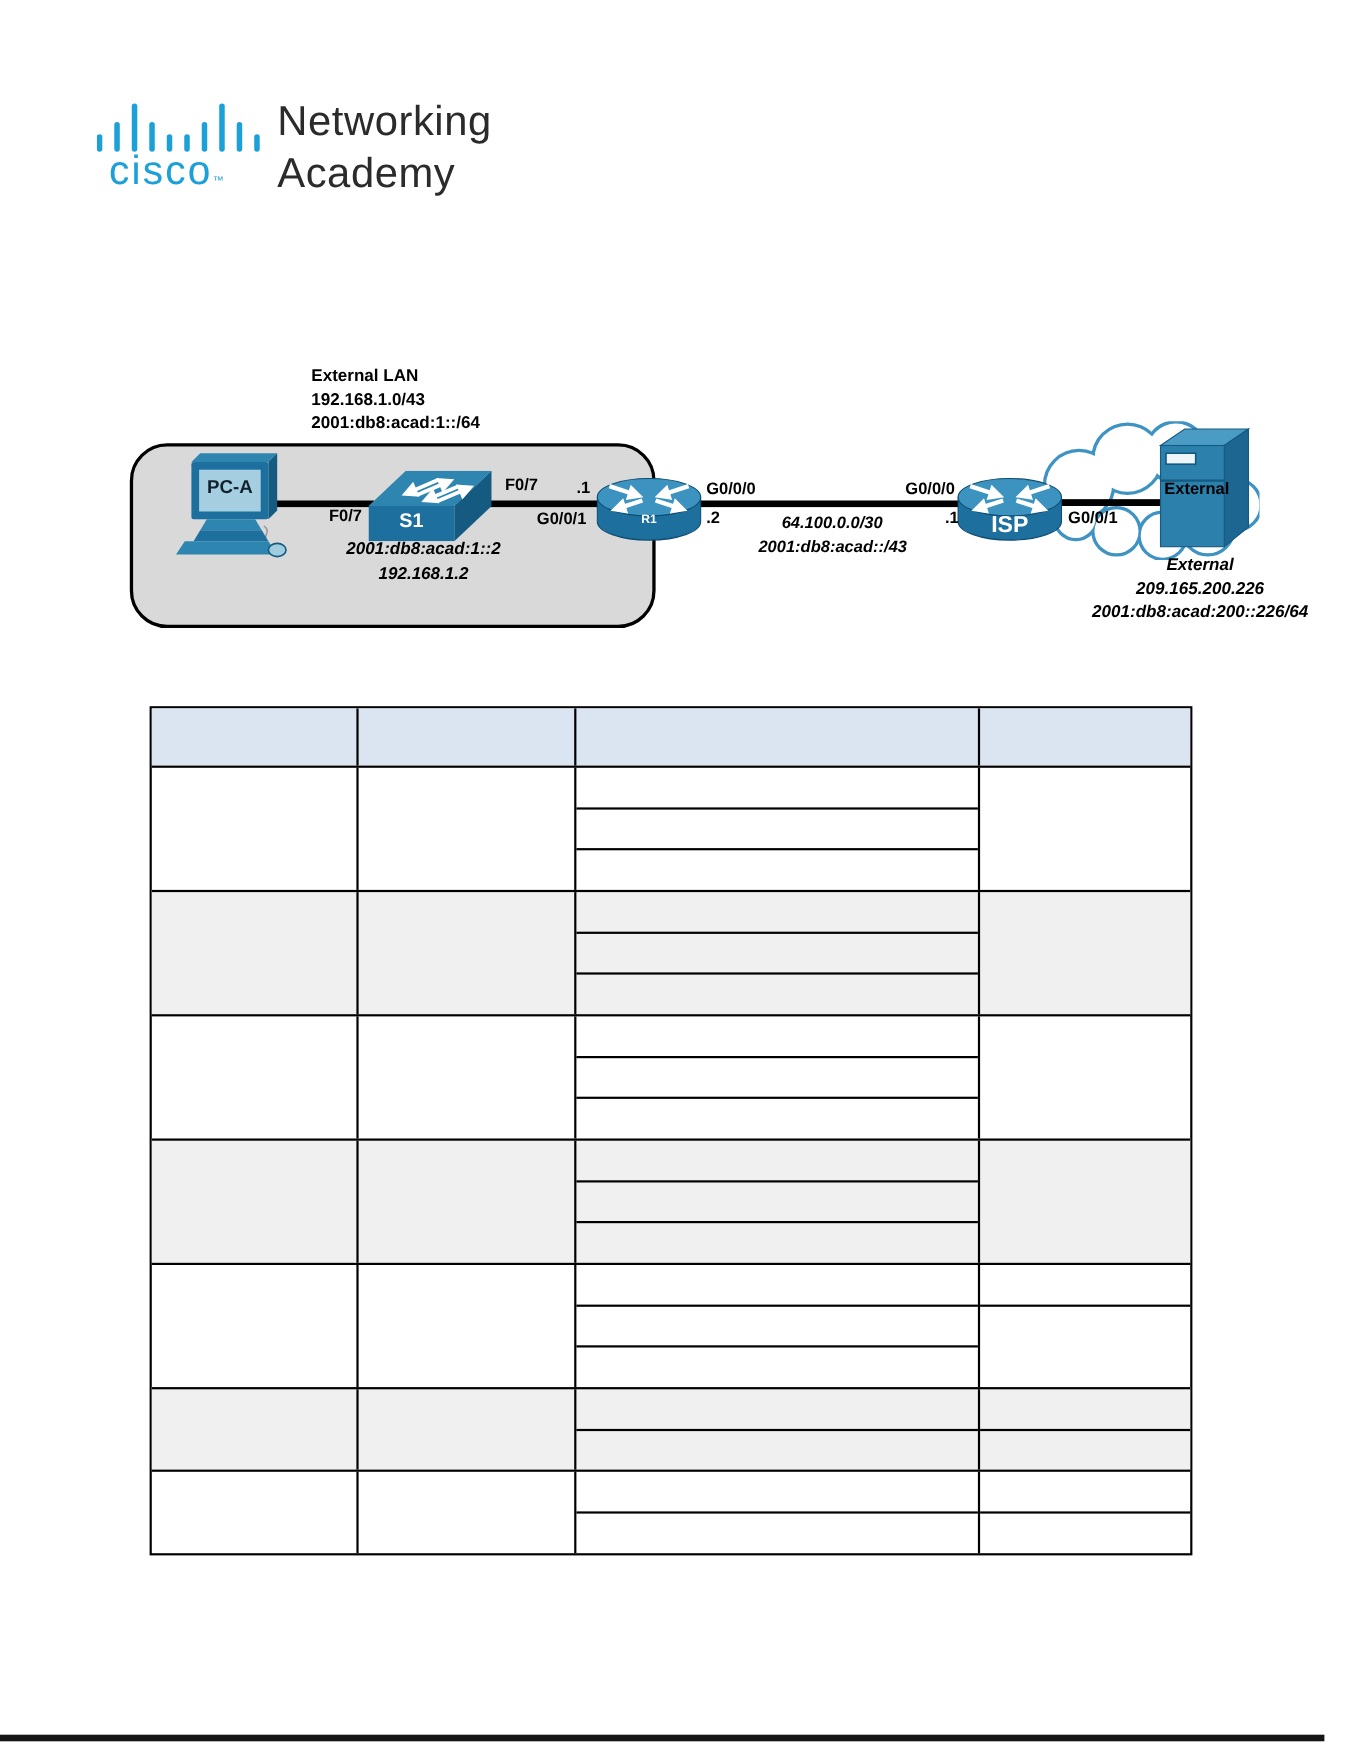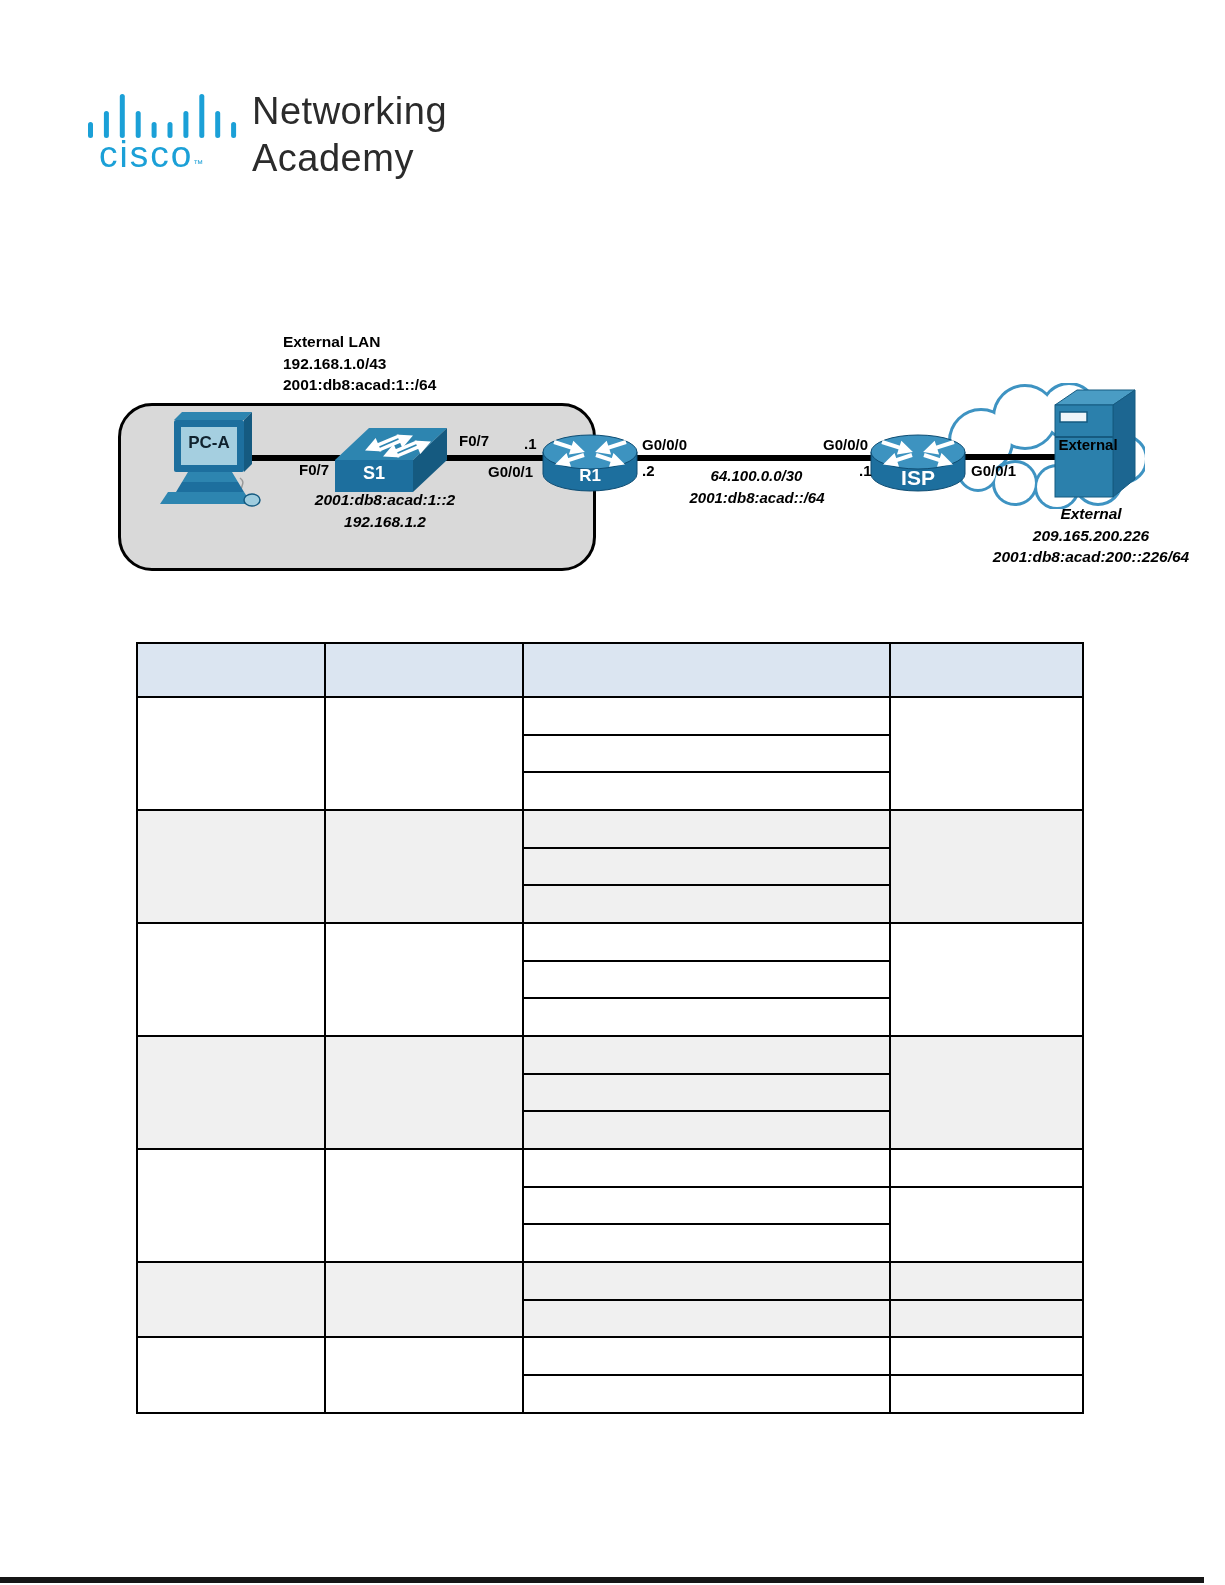--- a/index.html
+++ b/index.html
@@ -168,21 +168,21 @@
             <line x1="0" y1="0" x2="18" y2="0"></line>
             <polygon points="18,-4 26,0 18,4"></polygon>
           </g>
         <g transform="translate(54,27) rotate(18)">
             <line x1="0" y1="0" x2="18" y2="0"></line>
             <polygon points="18,-4 26,0 18,4"></polygon>
           </g>
       </g>
     </svg>
   </div>
-  <div class="abs devname" style="left:566px;top:466px;width:48px;font-size:17px;">R1</div>
+  <div class="abs devname" style="left:566px;top:466px;width:48px;font-size:11px;">R1</div>
 
   <div class="abs icon" style="left:870px;top:428px;">
     <svg width="96" height="70" viewBox="0 0 96 70">
       <path d="M1 24 L1 46 A47 17 0 0 0 95 46 L95 24 Z" fill="#1d6f9e" stroke="#0f4d73" stroke-width="1"></path>
       <ellipse cx="48" cy="24" rx="47" ry="17" fill="#3d93c0" stroke="#0f4d73" stroke-width="1"></ellipse>
       <g stroke="#fff" stroke-width="4" fill="#fff">
         <g transform="translate(12,14) rotate(18)">
             <line x1="0" y1="0" x2="20" y2="0"></line>
             <polygon points="20,-4 28,0 20,4"></polygon>
           </g>
@@ -219,21 +219,21 @@
     <div>2001:db8:acad:200::226/64</div>
   </div>
 
   <div class="abs tlabel" style="left:299px;top:462px;">F0/7</div>
   <div class="abs tlabel" style="left:459px;top:433px;">F0/7</div>
   <div class="abs tlabel" style="left:524px;top:436px;">.1</div>
   <div class="abs tlabel" style="left:488px;top:464px;">G0/0/1</div>
   <div class="abs tlabel" style="left:642px;top:437px;">G0/0/0</div>
   <div class="abs tlabel" style="left:642px;top:463px;">.2</div>
   <div class="abs tlabel center" style="left:689px;top:468px;width:135px;">64.100.0.0/30</div>
-  <div class="abs tlabel center" style="left:679px;top:490px;width:156px;">2001:db8:acad::/64</div>
+  <div class="abs tlabel center" style="left:679px;top:490px;width:156px;">2001:db8:acad::/43</div>
   <div class="abs tlabel" style="left:823px;top:437px;">G0/0/0</div>
   <div class="abs tlabel" style="left:859px;top:463px;">.1</div>
   <div class="abs tlabel" style="left:971px;top:463px;">G0/0/1</div>
 
   <div class="abs tbl" id="addr-table">
       <div class="trow thead" style="height: 52px;">
         <div class="c c1"></div>
         <div class="c c2"></div>
         <div class="c c3"></div>
         <div class="c c4"></div>

